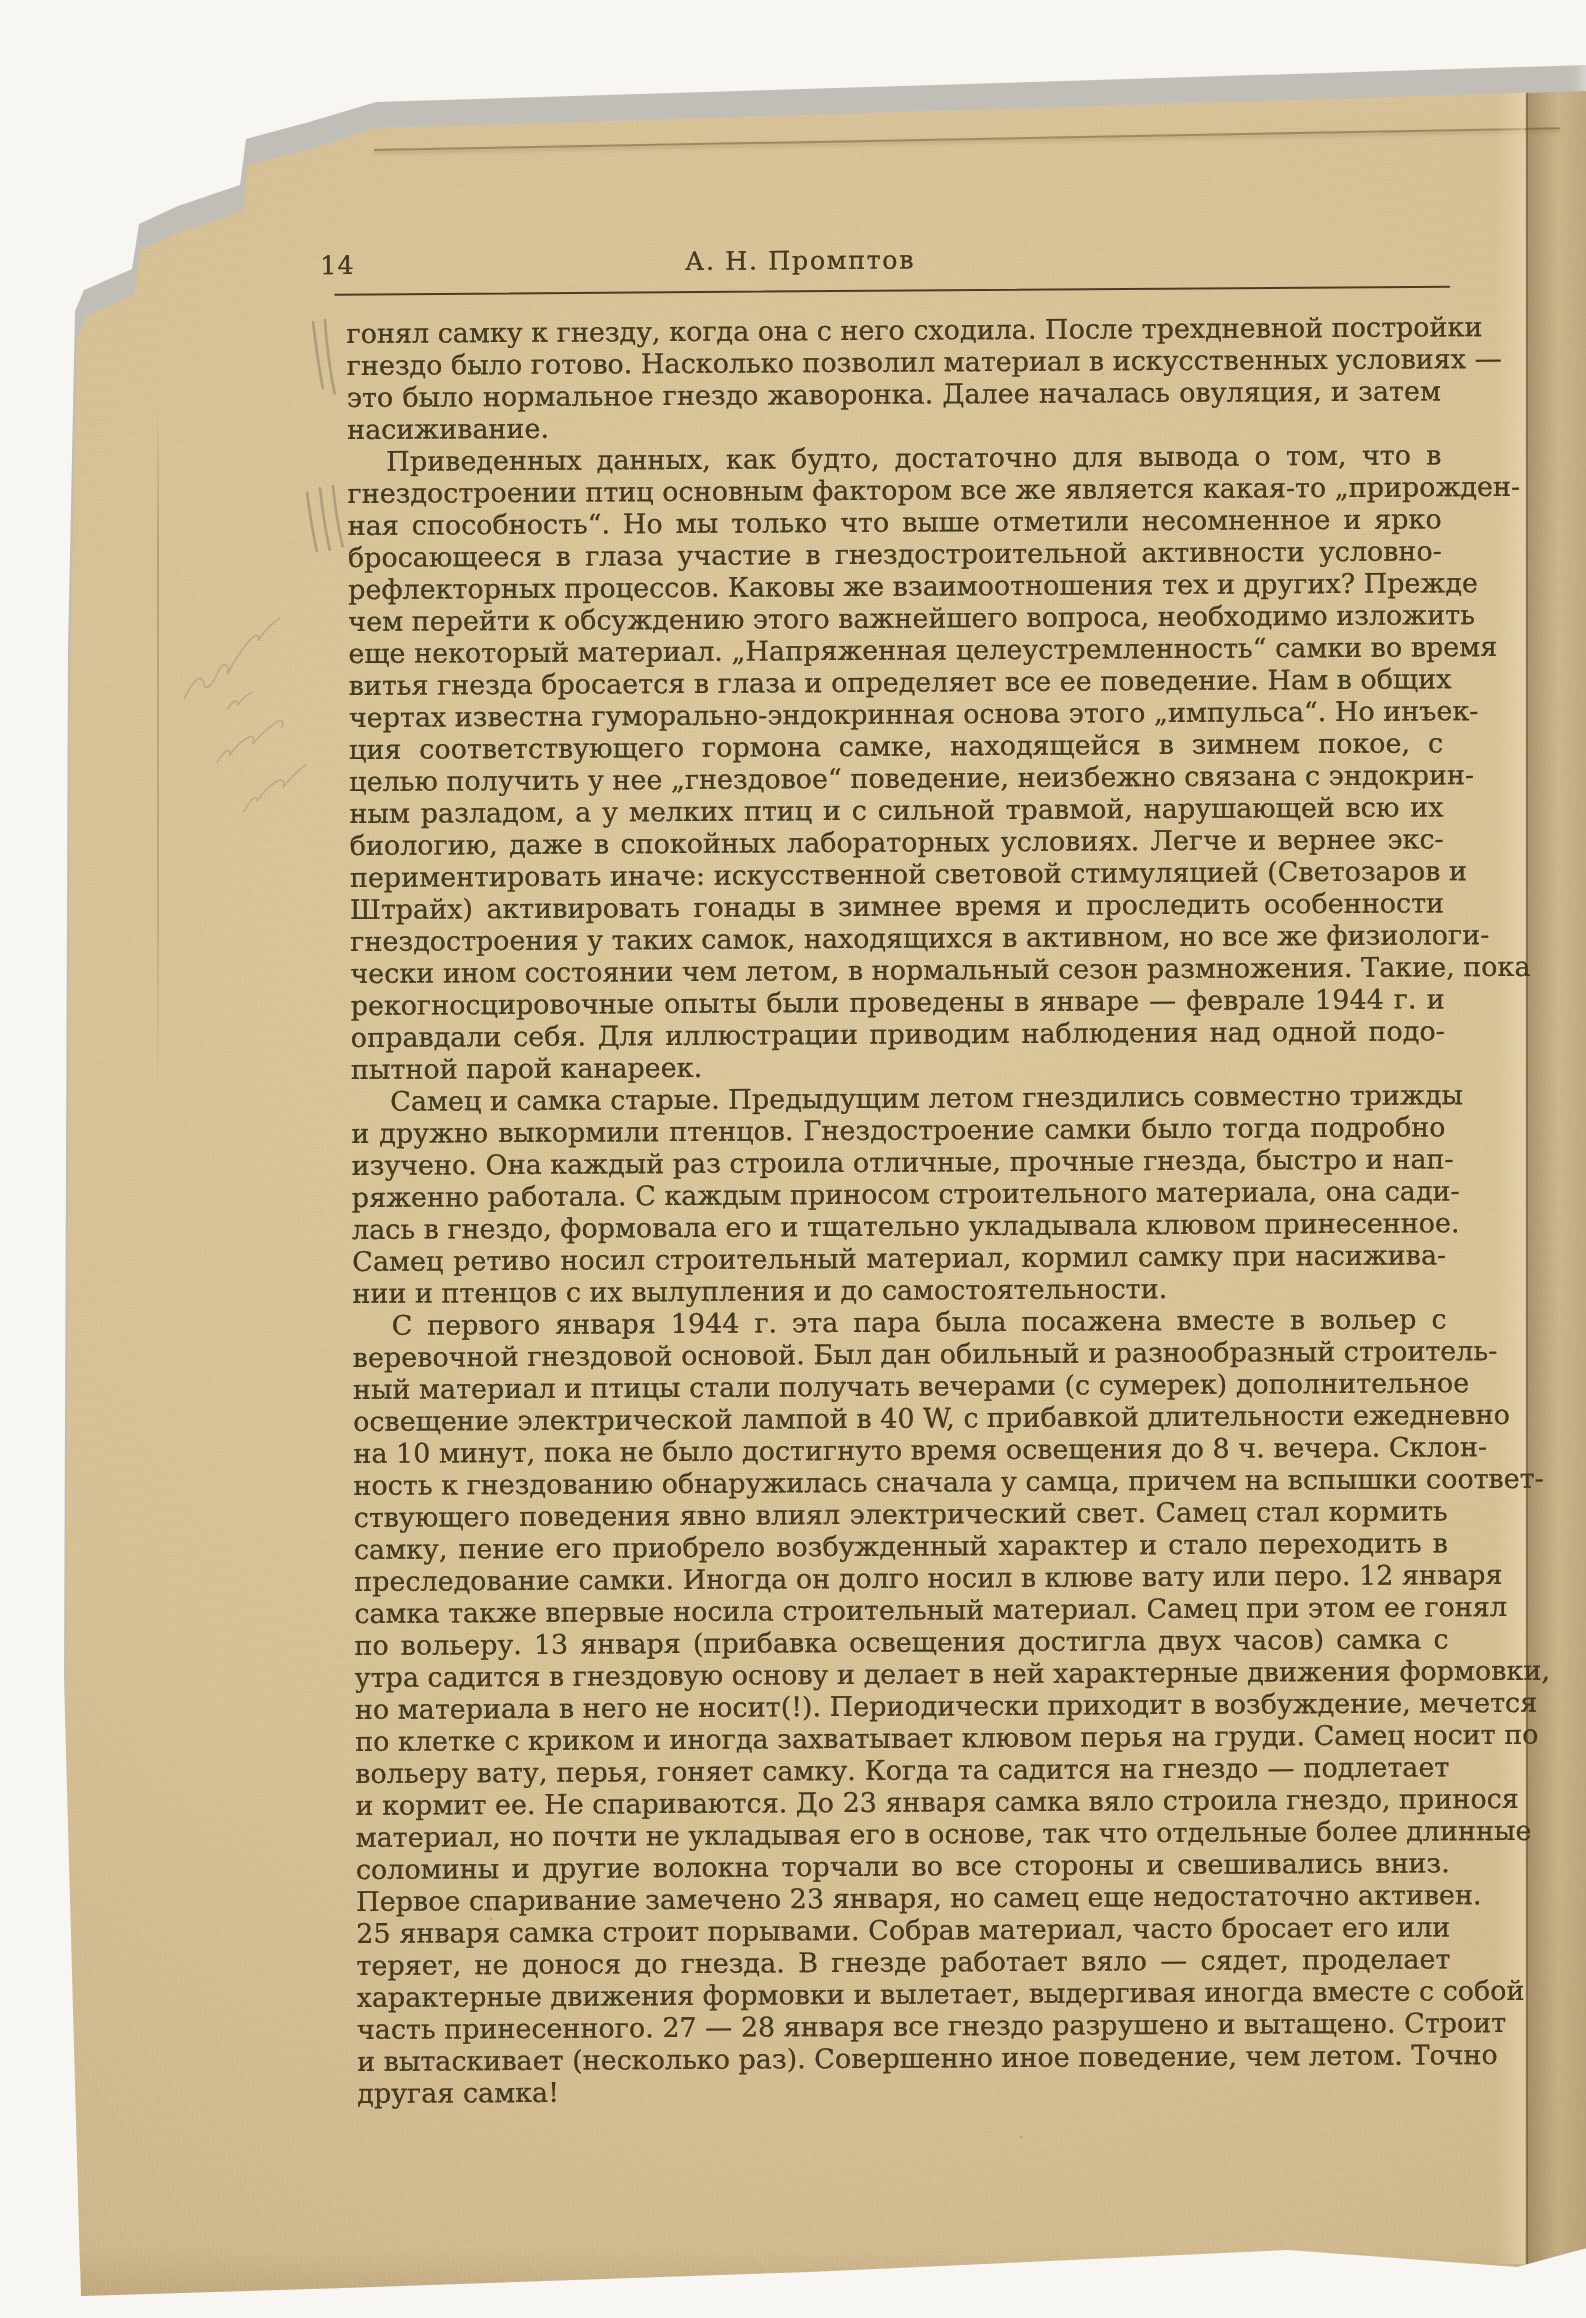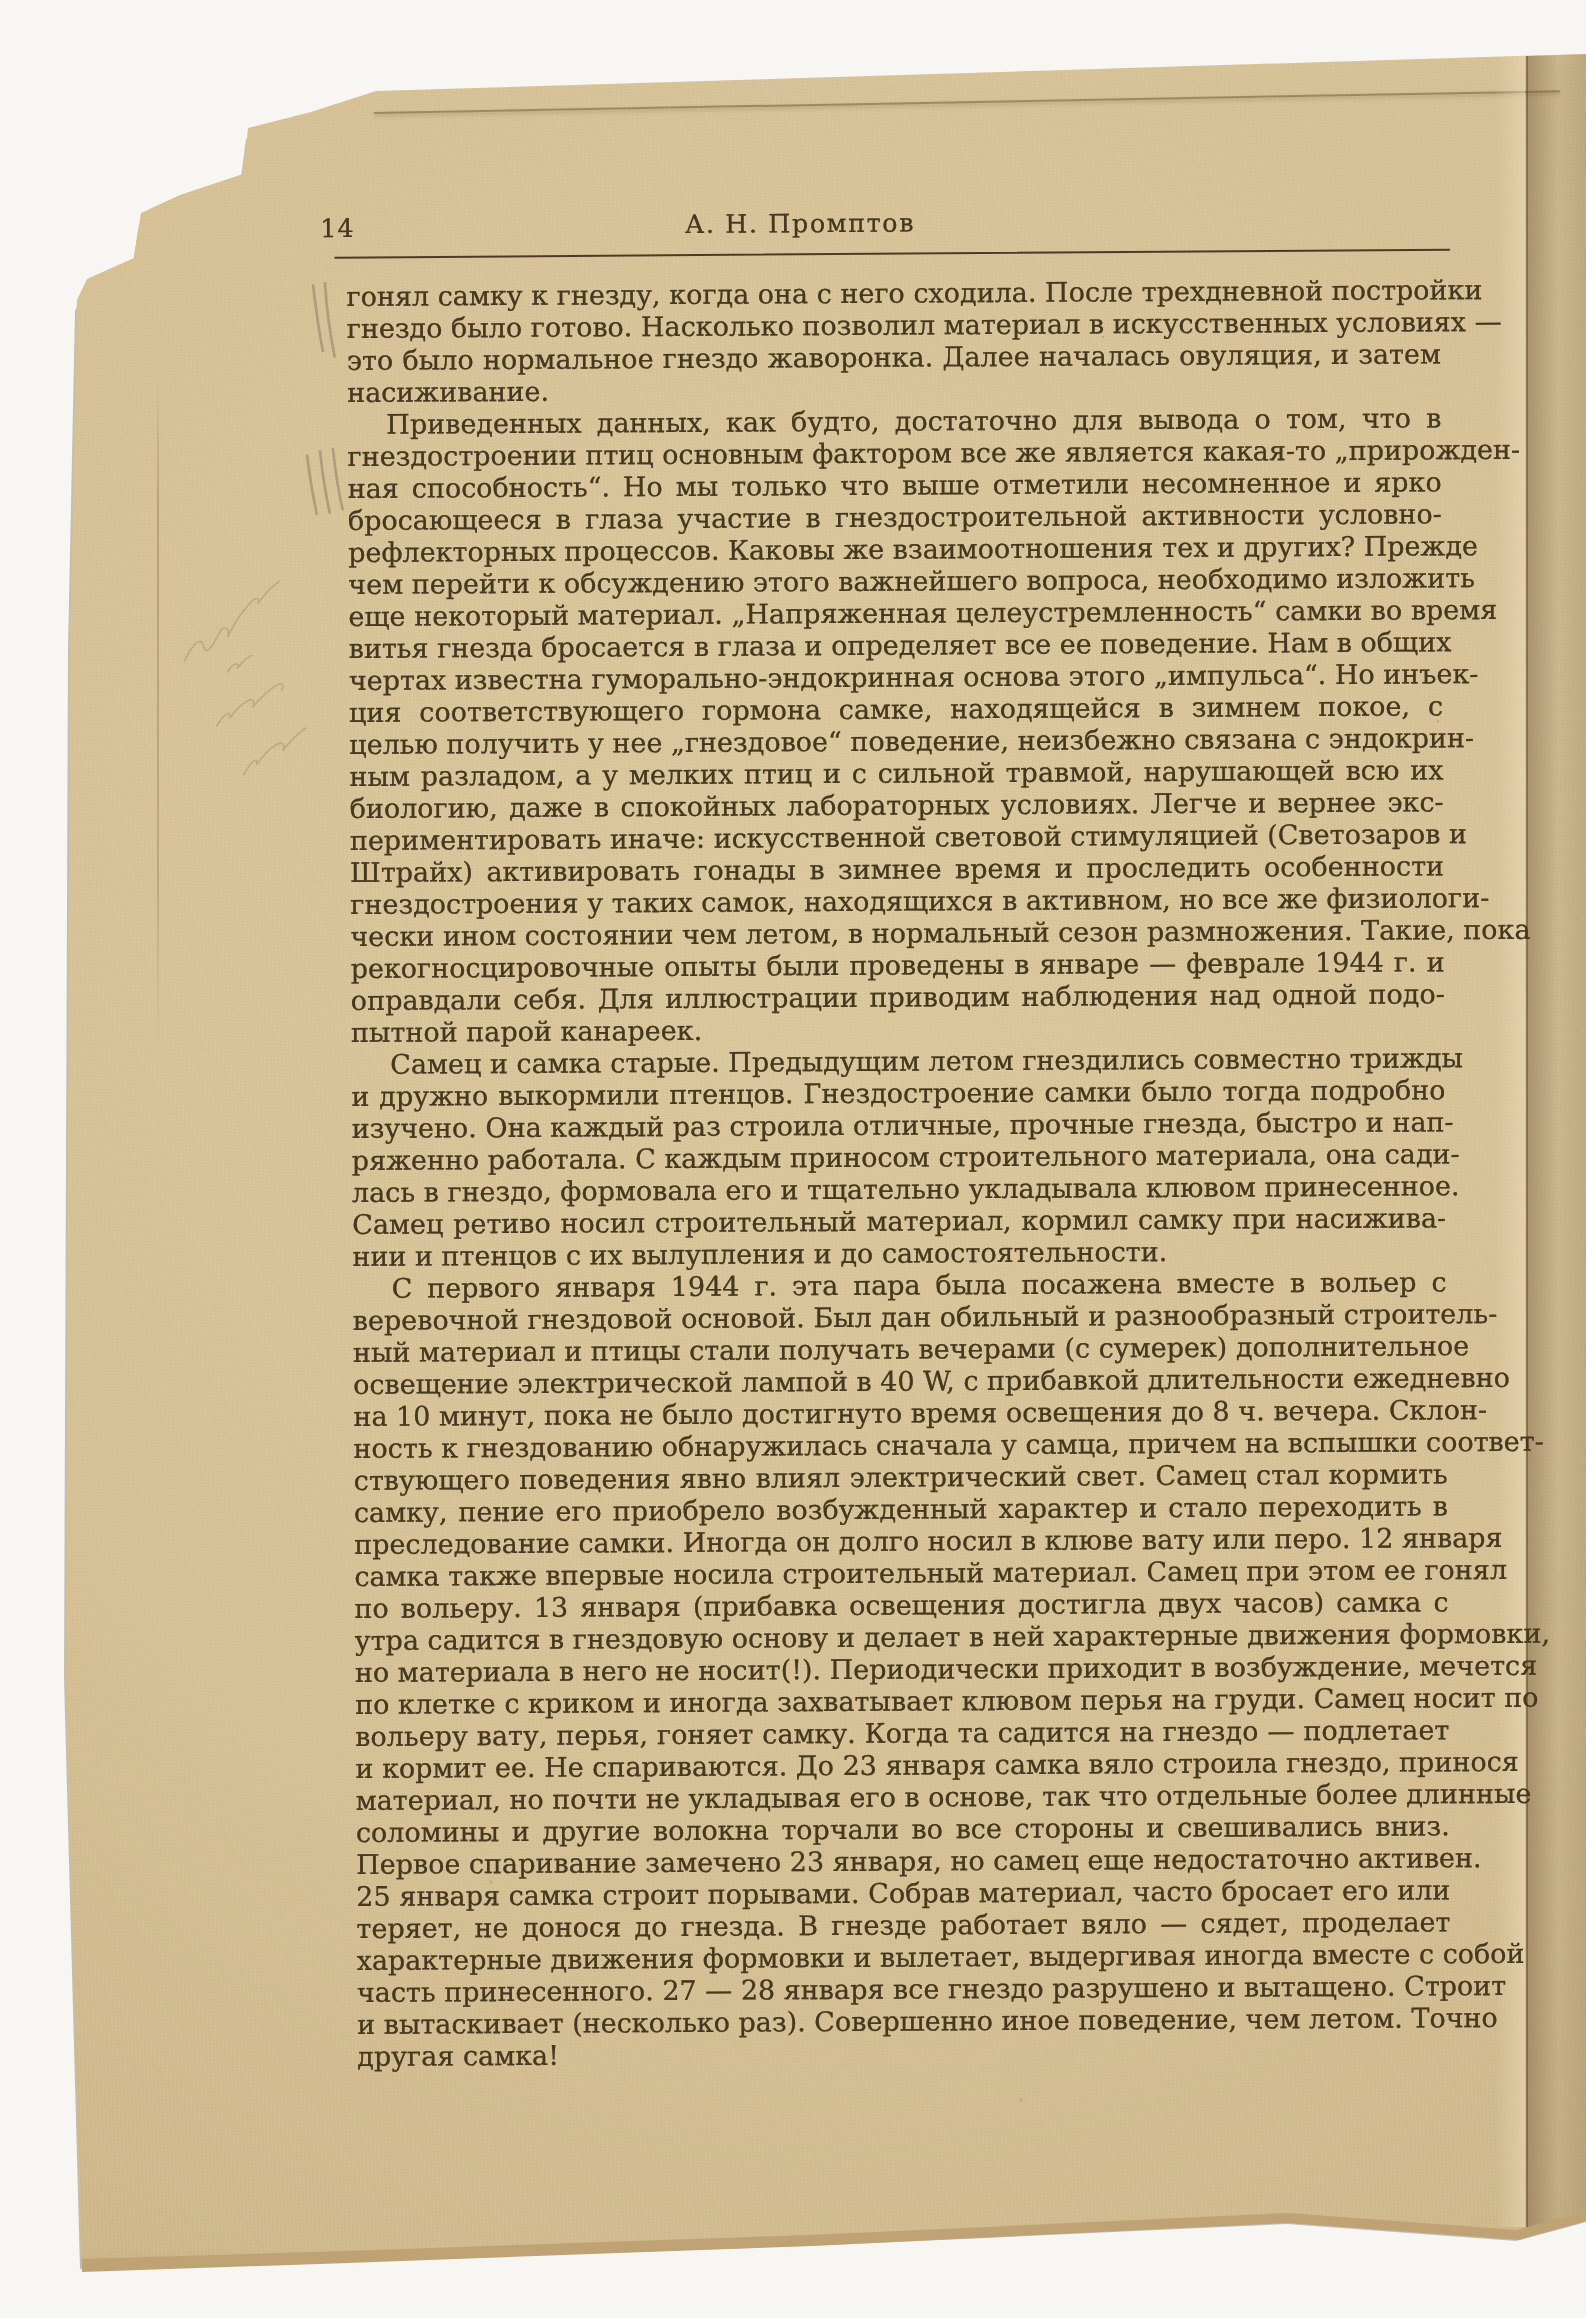--- a/index.html
+++ b/index.html
@@ -19,21 +19,21 @@
 
   
   .page{position:absolute;inset:0;
     clip-path:polygon(376px 91px,1587px 54px,1587px 2211px,1517px 2230px,1288px 2213px,809px 2235px,344px 2251px,81px 2259px,66px 1678px,70px 650px,77px 300px,87px 279px,134px 258px,141px 213px,180px 195px,243px 174px,248px 128px,311px 112px);
     background:
       repeating-linear-gradient(88deg,rgba(255,250,232,.045) 0 1.6px,rgba(0,0,0,0) 1.6px 3.8px),
       repeating-linear-gradient(2deg,rgba(120,95,55,.03) 0 1.1px,rgba(0,0,0,0) 1.1px 3.2px),
       linear-gradient(90deg,rgba(140,110,65,.30) 0px,rgba(140,110,65,0) 38px),
       linear-gradient(0deg,rgba(120,92,50,.24) 0px,rgba(120,92,50,0) 70px),
       linear-gradient(180deg,rgba(225,205,165,.35) 0px,rgba(225,205,165,0) 87px),
-      radial-gradient(120% 90% at 52% 38%,#dcc89e 0%,#d6c095 50%,#ccb488 84%,#c0a577 100%);}
+      radial-gradient(120% 90% at 52% 38%,#dcc89e 0%,#d6c095 50%,#ccb488 84%,#c0a577 100%); margin-top: 37px;}
 
   .top-crease{position:absolute;left:374px;top:112px;width:1186px;height:1.6px;
     background:rgba(86,66,36,.45);transform:rotate(-1.05deg);transform-origin:left center;
     box-shadow:0 2.2px 3.8px rgba(120,95,55,.35);}
   .left-crease{position:absolute;left:157px;top:374px;width:1.6px;height:677px;
     background:linear-gradient(180deg,rgba(150,115,70,0),rgba(140,105,60,.38) 20%,rgba(140,105,60,.30) 75%,rgba(150,115,70,0));}
   .gutter-highlight{position:absolute;left:1495px;top:51px;width:30px;height:2176px;
     background:linear-gradient(90deg,rgba(240,225,190,0),rgba(240,225,190,.5));}
   .gutter-edge{position:absolute;left:1526px;top:52px;width:1.6px;height:2177px;
     background:rgba(104,80,46,.62);}

